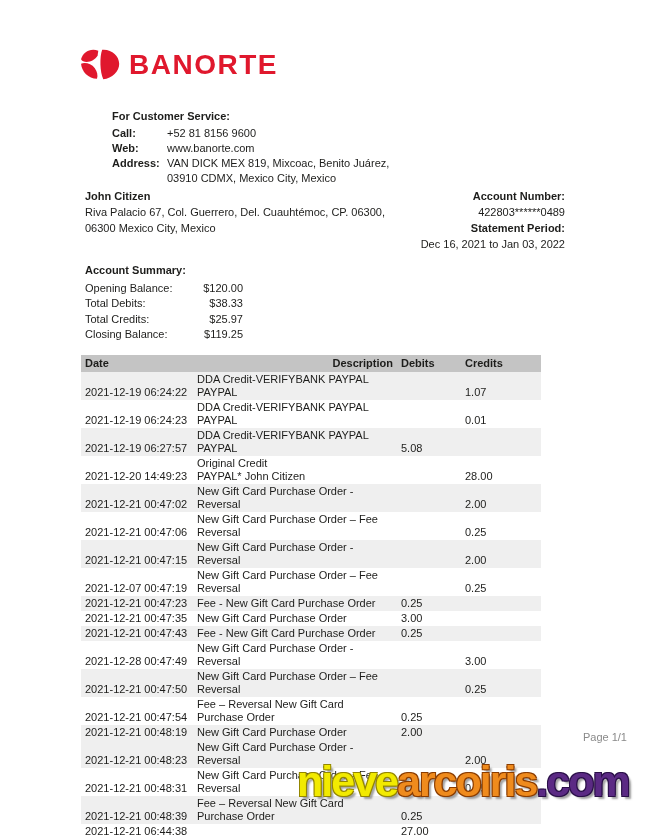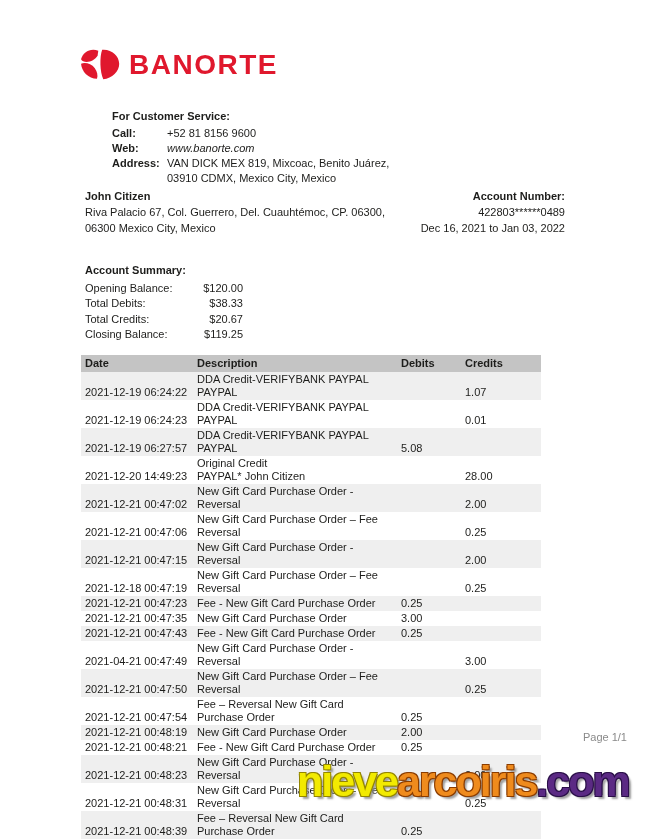--- a/index.html
+++ b/index.html
@@ -41,21 +41,21 @@
 
   
   .table-wrap { position:absolute; left:81px; top:355px; width:460px; }
   table { border-collapse:collapse; width:460px; font-size:11px; table-layout:fixed; }
   col.c-date   { width:112px; }
   col.c-desc   { width:204px; }
   col.c-debit  { width:64px;  }
   col.c-credit { width:80px;  }
   th, td { vertical-align:bottom; padding:1px 4px; line-height:13px; text-align:left; font-weight:normal; }
   thead th { background:var(--table-header-bg); font-weight:bold; padding:2px 4px; }
-  th.h-desc { text-align:left;margin-top:31px; }
+  th.h-desc { text-align:right;margin-top:31px; }
   th.h-debit, th.h-credit, td.debit, td.credit { text-align:left; padding-right:8px; }
   td.date { white-space:nowrap; }
   tr.shaded { background:var(--row-alt-bg); }
   .d1:empty { display:none; }
   .d1, .d2 { display:block; }
 
   
   .page-num {
     position:absolute; left:81px; top:731px; width:552px;
     text-align:right; padding-right:6px;
@@ -98,21 +98,21 @@
           <span class="cs-label">Call:</span>
           <span class="cs-values">
             <span class="cs-value1" style="display:block;">+52 81 8156 9600</span>
             <span class="cs-value2" style="display:block;"></span>
           </span>
         </div>
 
         <div class="cs-row">
           <span class="cs-label">Web:</span>
           <span class="cs-values">
-            <span class="cs-value1" style="display:block;font-style:italic;">www.banorte.com</span>
+            <span class="cs-value1" style="display:block;">www.banorte.com</span>
             <span class="cs-value2" style="display:block;"></span>
           </span>
         </div>
 
         <div class="cs-row">
           <span class="cs-label">Address:</span>
           <span class="cs-values">
             <span class="cs-value1" style="display:block;text-align:right;">VAN DICK MEX 819, Mixcoac, Benito Juárez,</span>
             <span class="cs-value2" style="display:block;">03910 CDMX, Mexico City, Mexico</span>
           </span>
@@ -122,41 +122,42 @@
 
   <div class="holder-row">
     <div>
       <div class="holder-name">John Citizen</div>
       <div>Riva Palacio 67, Col. Guerrero, Del. Cuauhtémoc, CP. 06300,</div>
       <div>06300 Mexico City, Mexico</div>
     </div>
     <div class="acct-info">
       <div class="acct-label">Account Number:</div>
       <div>422803******0489</div>
+      <div class="acct-label">Statement Period:</div>
       <div>Dec 16, 2021 to Jan 03, 2022</div>
     </div>
   </div>
 
   <div class="summary">
     <div class="summary-title">Account Summary:</div>
     <div class="summary-rows">
 
         <div class="summary-row">
           <span class="summary-label">Opening Balance:</span>
           <span class="summary-value">$120.00</span>
         </div>
 
         <div class="summary-row">
           <span class="summary-label">Total Debits:</span>
           <span class="summary-value">$38.33</span>
         </div>
 
         <div class="summary-row">
           <span class="summary-label">Total Credits:</span>
-          <span class="summary-value">$20.67</span>
+          <span class="summary-value">$25.97</span>
         </div>
 
         <div class="summary-row">
           <span class="summary-label">Closing Balance:</span>
           <span class="summary-value">$119.25</span>
         </div>
       </div>
   </div>
 
   <div class="table-wrap">
@@ -241,21 +242,21 @@
             <td class="date">2021-12-21 00:47:15</td>
             <td class="desc">
 
               <span class="d2">New Gift Card Purchase Order - Reversal</span>
             </td>
             <td class="debit"></td>
             <td class="credit">2.00</td>
           </tr>
 
           <tr>
-            <td class="date">2021-12-18 00:47:19</td>
+            <td class="date">2021-12-07 00:47:19</td>
             <td class="desc">
 
               <span class="d2">New Gift Card Purchase Order – Fee Reversal</span>
             </td>
             <td class="debit"></td>
             <td class="credit">0.25</td>
           </tr>
 
           <tr class="shaded">
             <td class="date">2021-12-21 00:47:23</td>
@@ -281,21 +282,21 @@
             <td class="date">2021-12-21 00:47:43</td>
             <td class="desc">
 
               <span class="d2">Fee - New Gift Card Purchase Order</span>
             </td>
             <td class="debit">0.25</td>
             <td class="credit"></td>
           </tr>
 
           <tr>
-            <td class="date">2021-04-21 00:47:49</td>
+            <td class="date">2021-12-28 00:47:49</td>
             <td class="desc">
 
               <span class="d2">New Gift Card Purchase Order - Reversal</span>
             </td>
             <td class="debit"></td>
             <td class="credit">3.00</td>
           </tr>
 
           <tr class="shaded">
             <td class="date">2021-12-21 00:47:50</td>
@@ -320,29 +321,20 @@
           <tr class="shaded">
             <td class="date">2021-12-21 00:48:19</td>
             <td class="desc">
 
               <span class="d2">New Gift Card Purchase Order</span>
             </td>
             <td class="debit">2.00</td>
             <td class="credit"></td>
           </tr>
 
-          <tr>
-            <td class="date">2021-12-21 00:48:21</td>
-            <td class="desc">
-
-              <span class="d2">Fee - New Gift Card Purchase Order</span>
-            </td>
-            <td class="debit">0.25</td>
-            <td class="credit"></td>
-          </tr>
 
           <tr class="shaded">
             <td class="date">2021-12-21 00:48:23</td>
             <td class="desc">
 
               <span class="d2">New Gift Card Purchase Order - Reversal</span>
             </td>
             <td class="debit"></td>
             <td class="credit">2.00</td>
           </tr>

